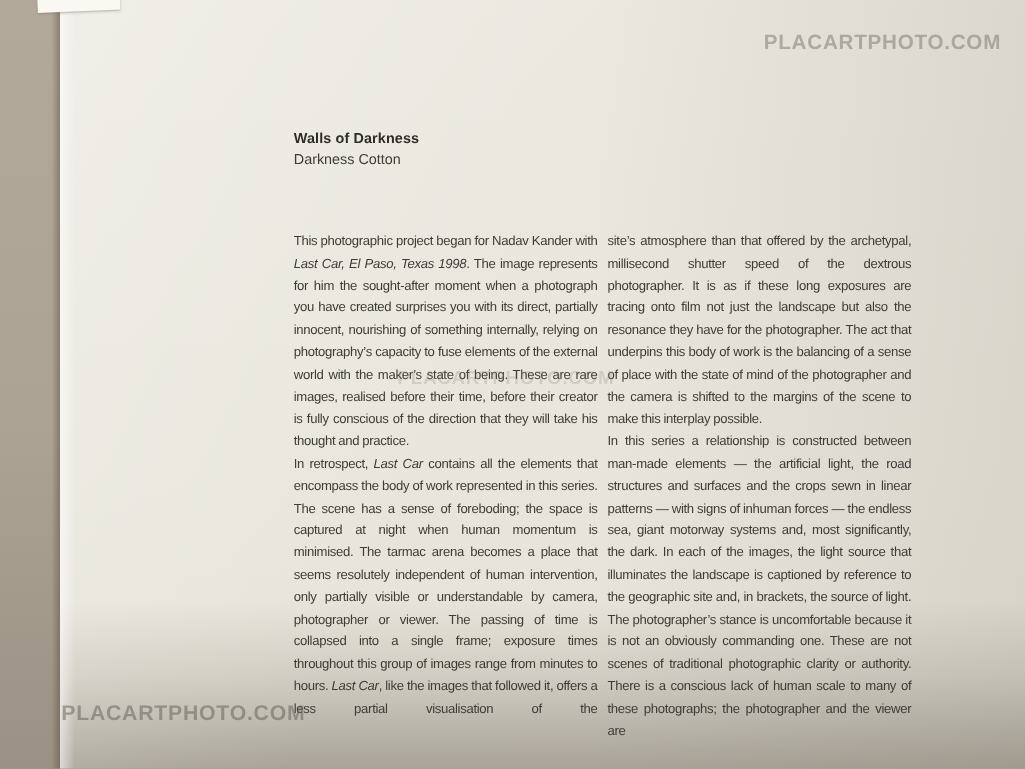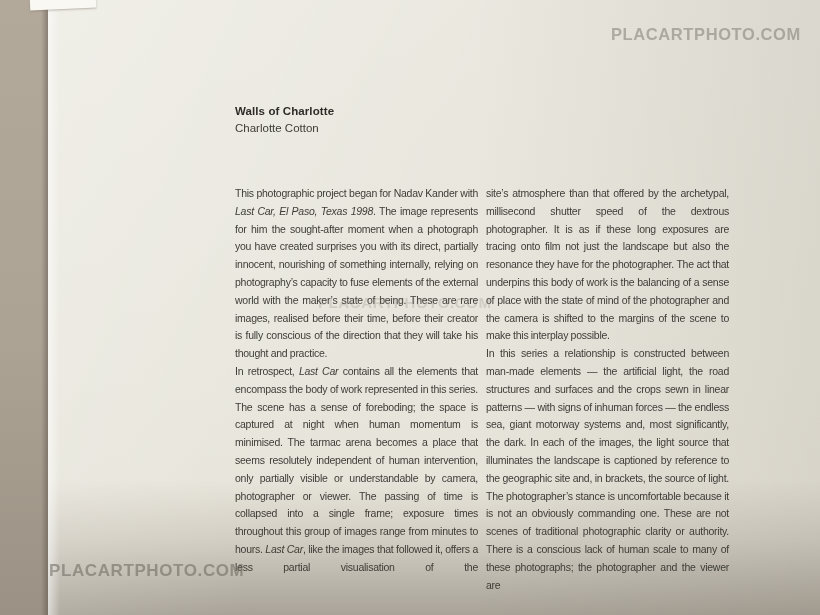--- a/index.html
+++ b/index.html
@@ -82,22 +82,22 @@
 </style>
 </head>
 <body>
 
 <div class="photo">
 
   <div class="book-edge"></div>
 
   <div class="page">
     <div class="heading">
-      <div class="essay-title">Walls of Charlotte</div>
-      <div class="essay-author">Charlotte Cotton</div>
+      <div class="essay-title">Walls of Darkness</div>
+      <div class="essay-author">Darkness Cotton</div>
     </div>
 
     <div class="columns">
       <div class="col">
           <p><span>This photographic project began for Nadav Kander with </span><span class="it">Last Car, El Paso, Texas 1998</span><span>. The image represents for him the sought-after moment when a photograph you have created surprises you with its direct, partially innocent, nourishing of something internally, relying on photography’s capacity to fuse elements of the external world with the maker’s state of being. These are rare images, realised before their time, before their creator is fully conscious of the direction that they will take his thought and practice.</span></p>
           <p class="fill-last"><span>In retrospect, </span><span class="it">Last Car</span><span> contains all the elements that encompass the body of work represented in this series. The scene has a sense of foreboding; the space is captured at night when human momentum is minimised. The tarmac arena becomes a place that seems resolutely independent of human intervention, only partially visible or understandable by camera, photographer or viewer. The passing of time is collapsed into a single frame; exposure times throughout this group of images range from minutes to hours. </span><span class="it">Last Car</span><span>, like the images that followed it, offers a less partial visualisation of the</span></p>
         </div>
       <div class="col">
           <p><span>site’s atmosphere than that offered by the archetypal, millisecond shutter speed of the dextrous photographer. It is as if these long exposures are tracing onto film not just the landscape but also the resonance they have for the photographer. The act that underpins this body of work is the balancing of a sense of place with the state of mind of the photographer and the camera is shifted to the margins of the scene to make this interplay possible.</span></p>
           <p class="fill-last"><span>In this series a relationship is constructed between man-made elements — the artificial light, the road structures and surfaces and the crops sewn in linear patterns — with signs of inhuman forces — the endless sea, giant motorway systems and, most significantly, the dark. In each of the images, the light source that illuminates the landscape is captioned by reference to the geographic site and, in brackets, the source of light. The photographer’s stance is uncomfortable because it is not an obviously commanding one. These are not scenes of traditional photographic clarity or authority. There is a conscious lack of human scale to many of these photographs; the photographer and the viewer are</span></p>

